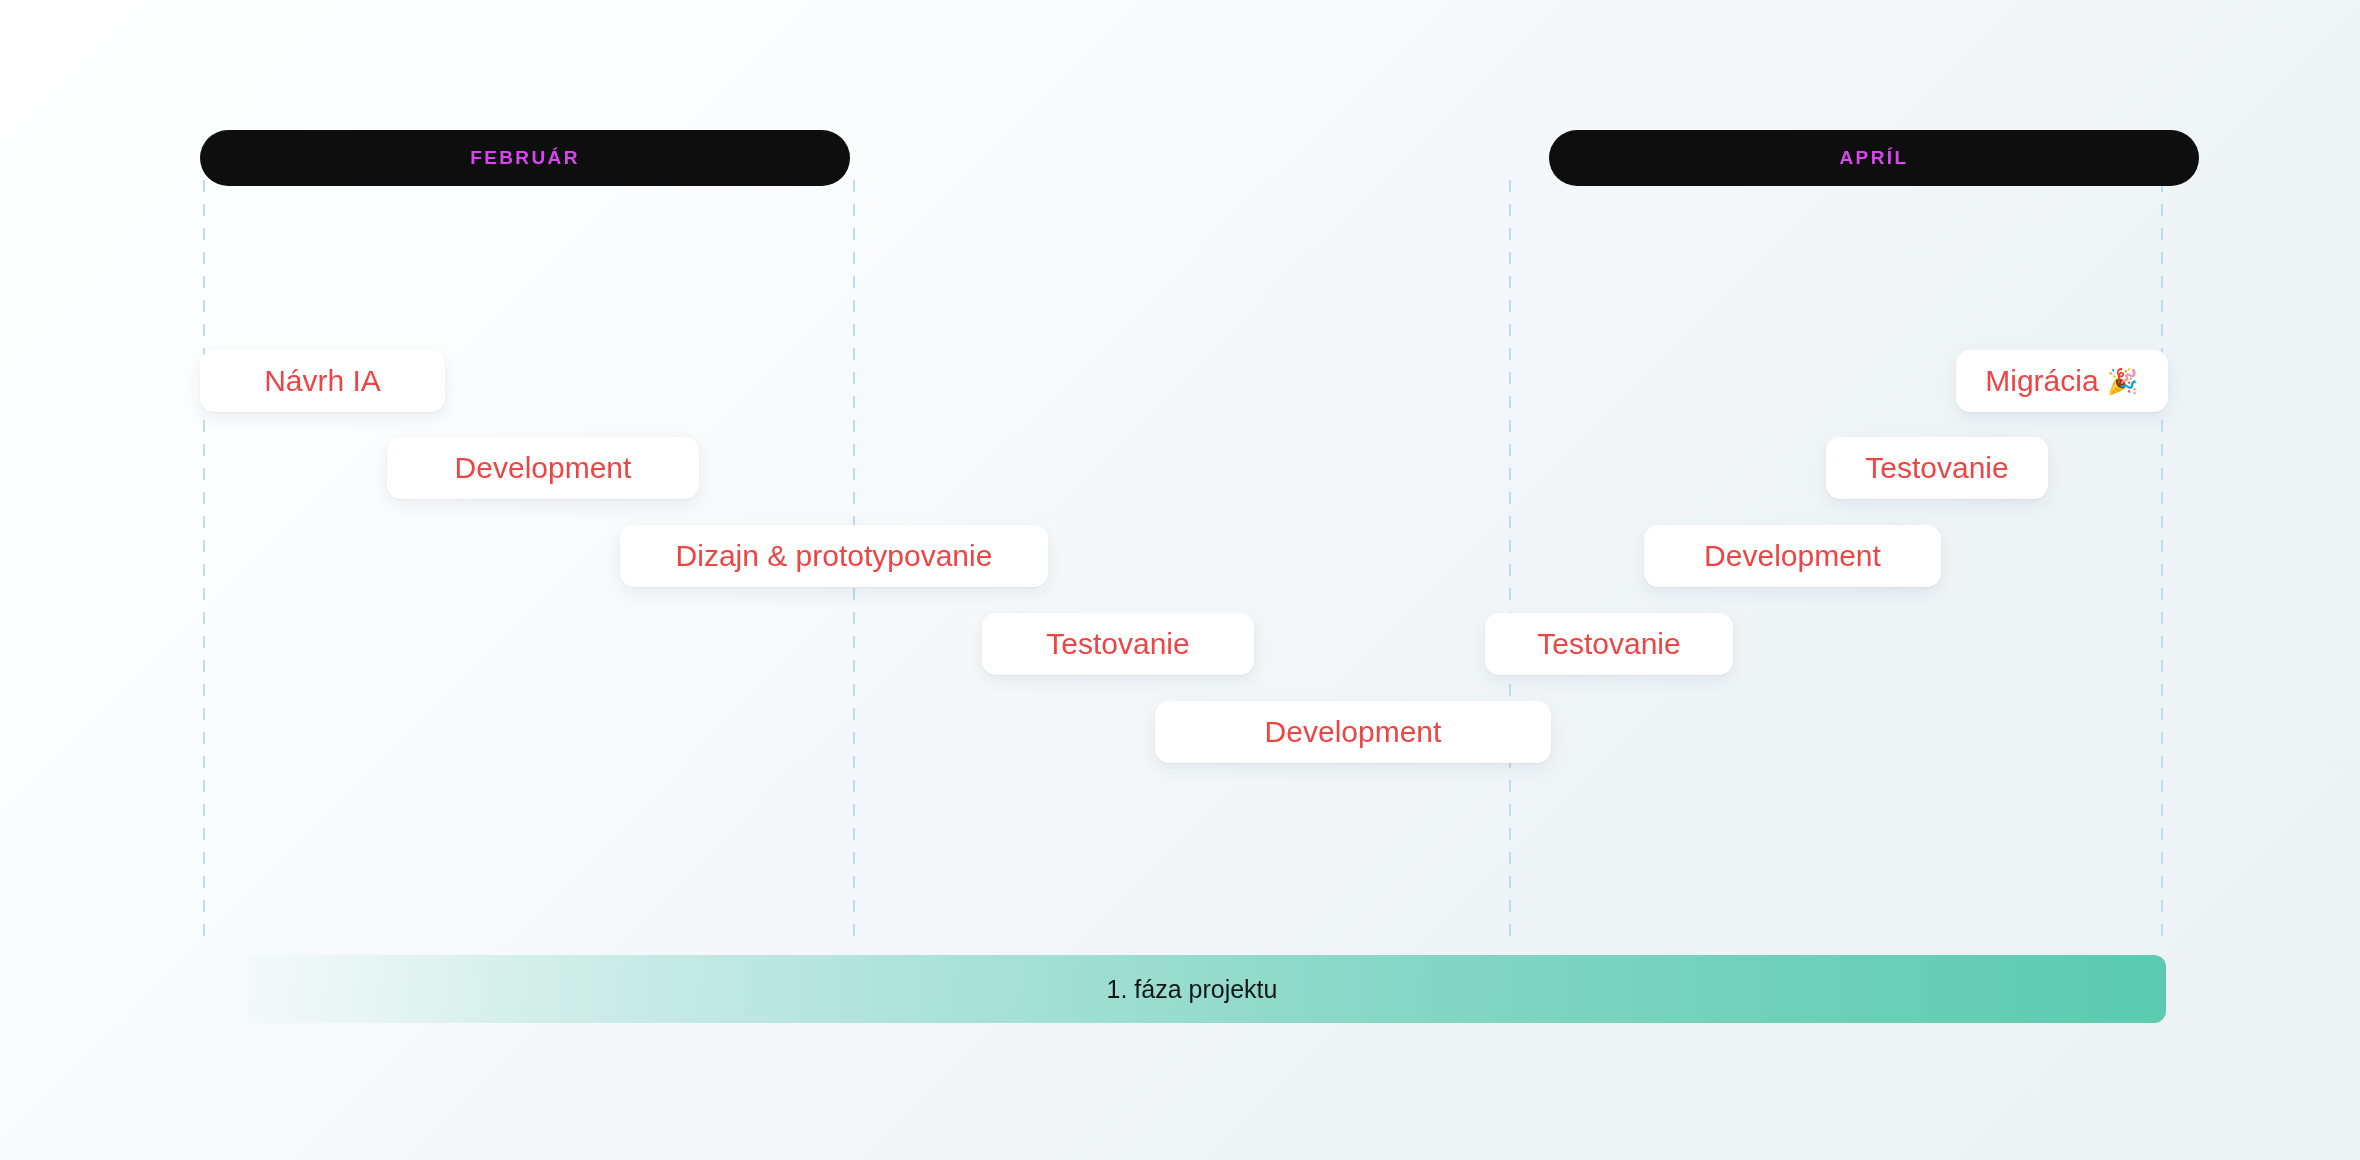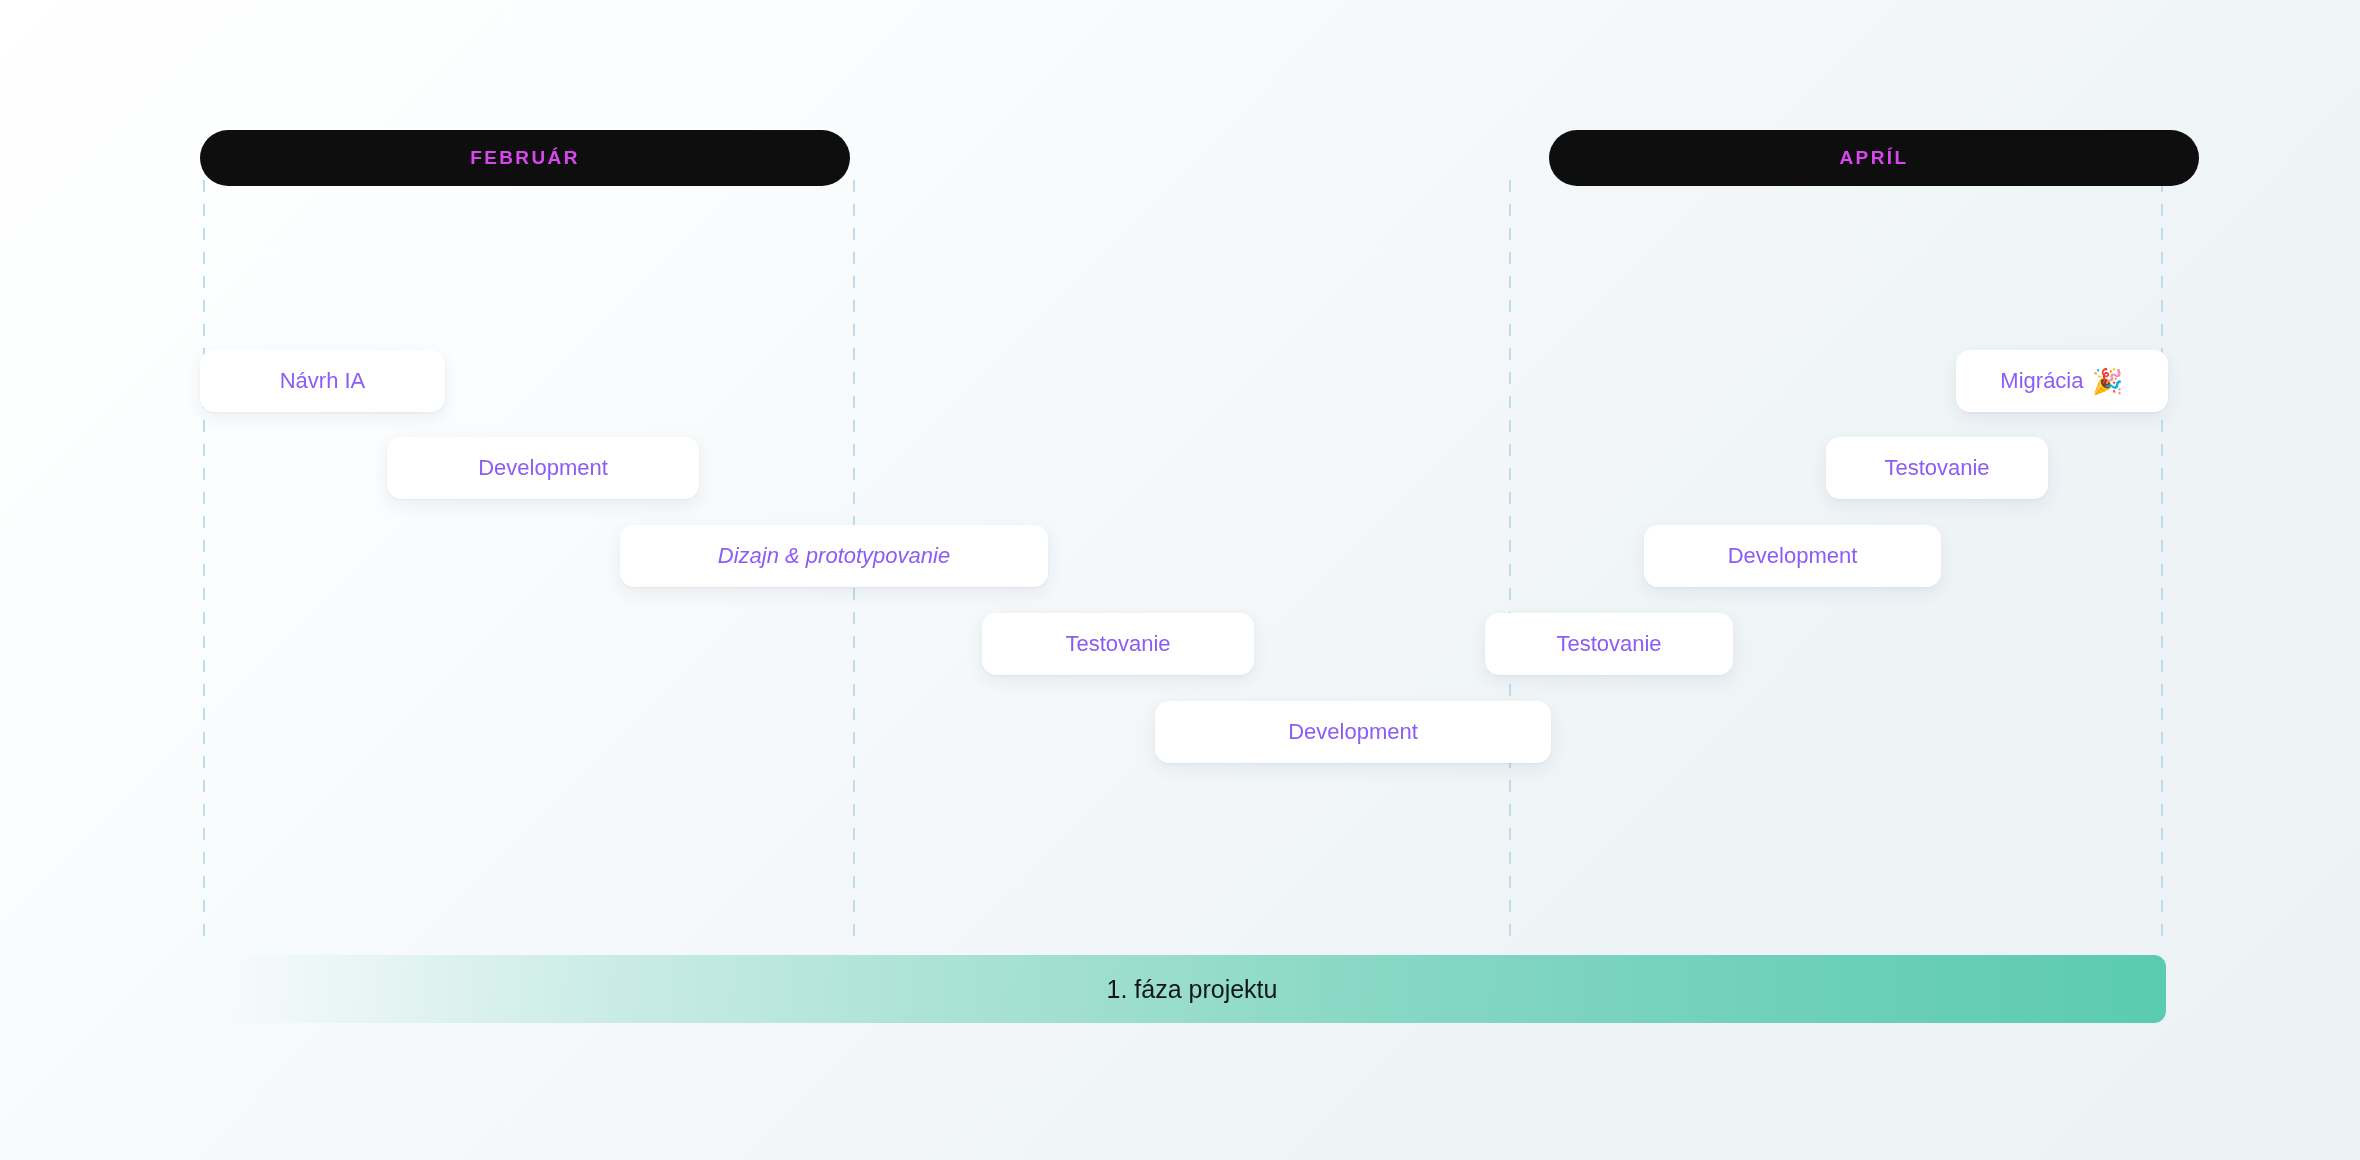--- a/index.html
+++ b/index.html
@@ -72,22 +72,22 @@
     border-radius: 14px;
     display: flex;
     align-items: center;
     justify-content: center;
     padding: 0 26px;
     box-shadow:
       0 1px 2px rgba(22, 48, 70, 0.05),
       0 6px 18px rgba(22, 48, 70, 0.07);
   }
   .task-card-label {
-    color: #8b5cf6;
-    font-size: 22px;
+    color: #ef4444;
+    font-size: 30px;
     font-weight: normal;
     white-space: nowrap;
     font-family: "Liberation Sans", sans-serif;
   }
   .task-emoji {
     font-size: 25px;
     margin-left: 9px;
     line-height: 1;
   }
 
@@ -137,21 +137,21 @@
   </div>
 
   <div class="task-card" style="left: 200px; top: 350px; width: 245px;">
     <span class="task-card-label">Návrh IA</span>
 
   </div>
   <div class="task-card" style="left: 387px; top: 437px; width: 312px;">
     <span class="task-card-label">Development</span>
 
   </div>
-  <div class="task-card" style="left: 620px; top: 525px; width: 428px; font-style: italic;">
+  <div class="task-card" style="left: 620px; top: 525px; width: 428px;">
     <span class="task-card-label">Dizajn &amp; prototypovanie</span>
 
   </div>
   <div class="task-card" style="left: 982px; top: 613px; width: 272px;">
     <span class="task-card-label">Testovanie</span>
 
   </div>
   <div class="task-card" style="left: 1155px; top: 701px; width: 396px;">
     <span class="task-card-label">Development</span>
 

